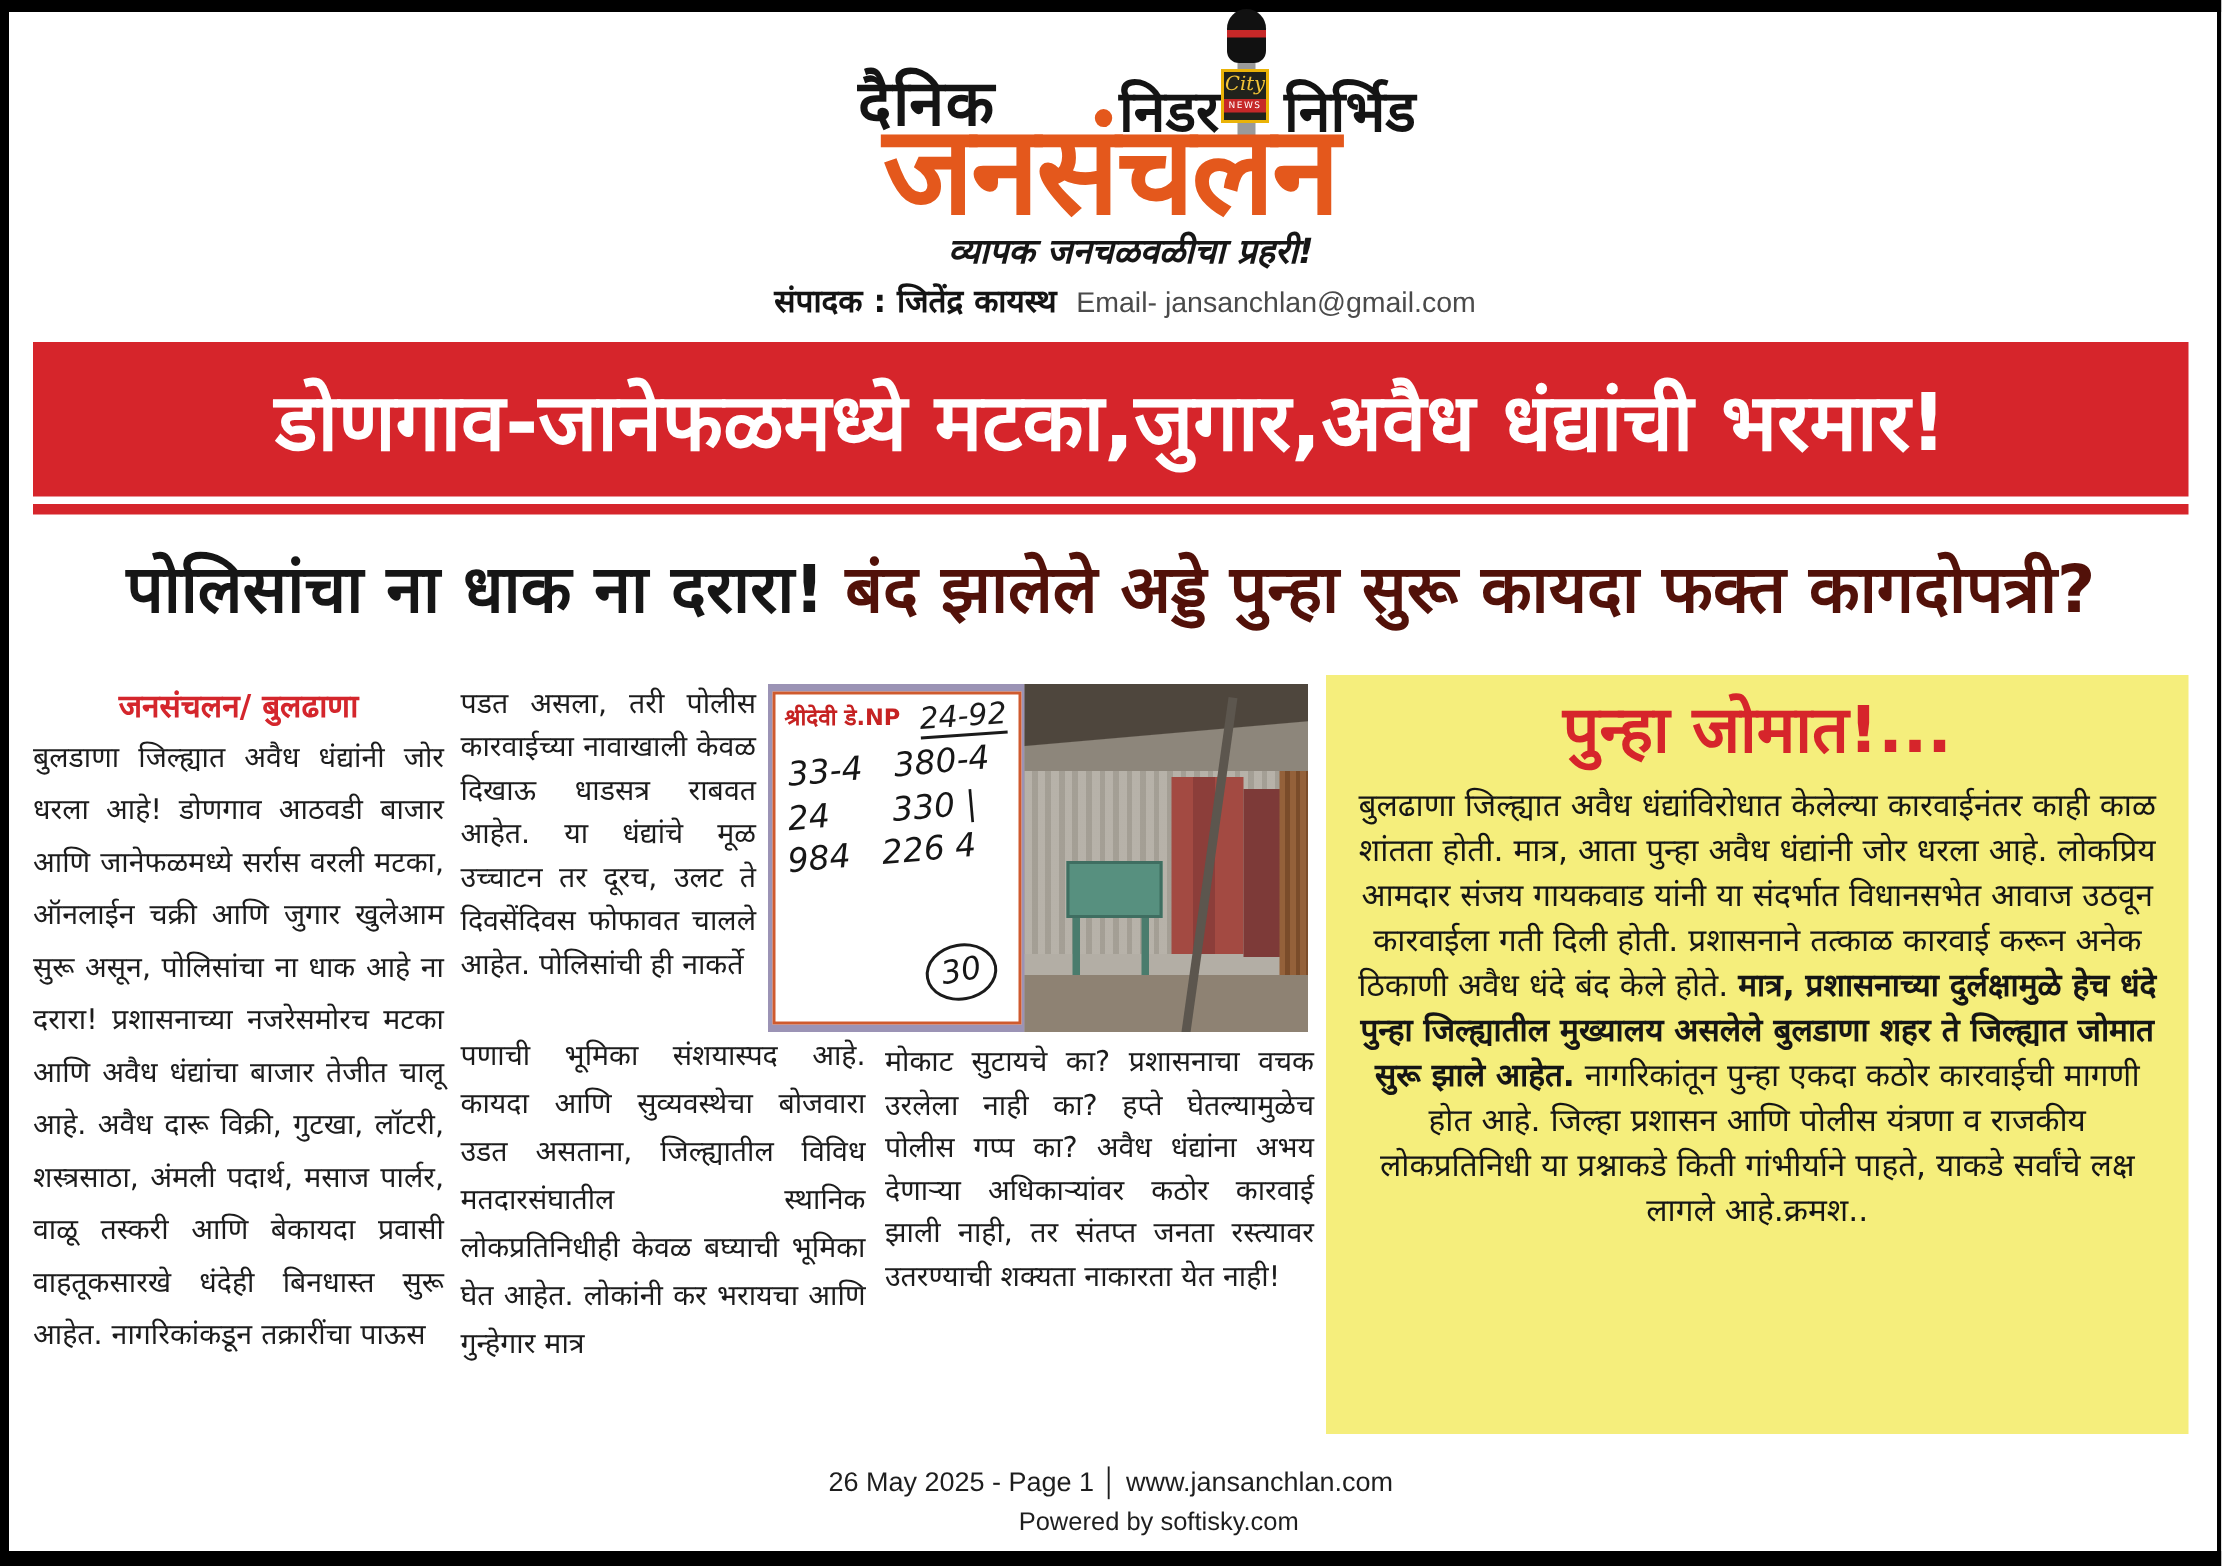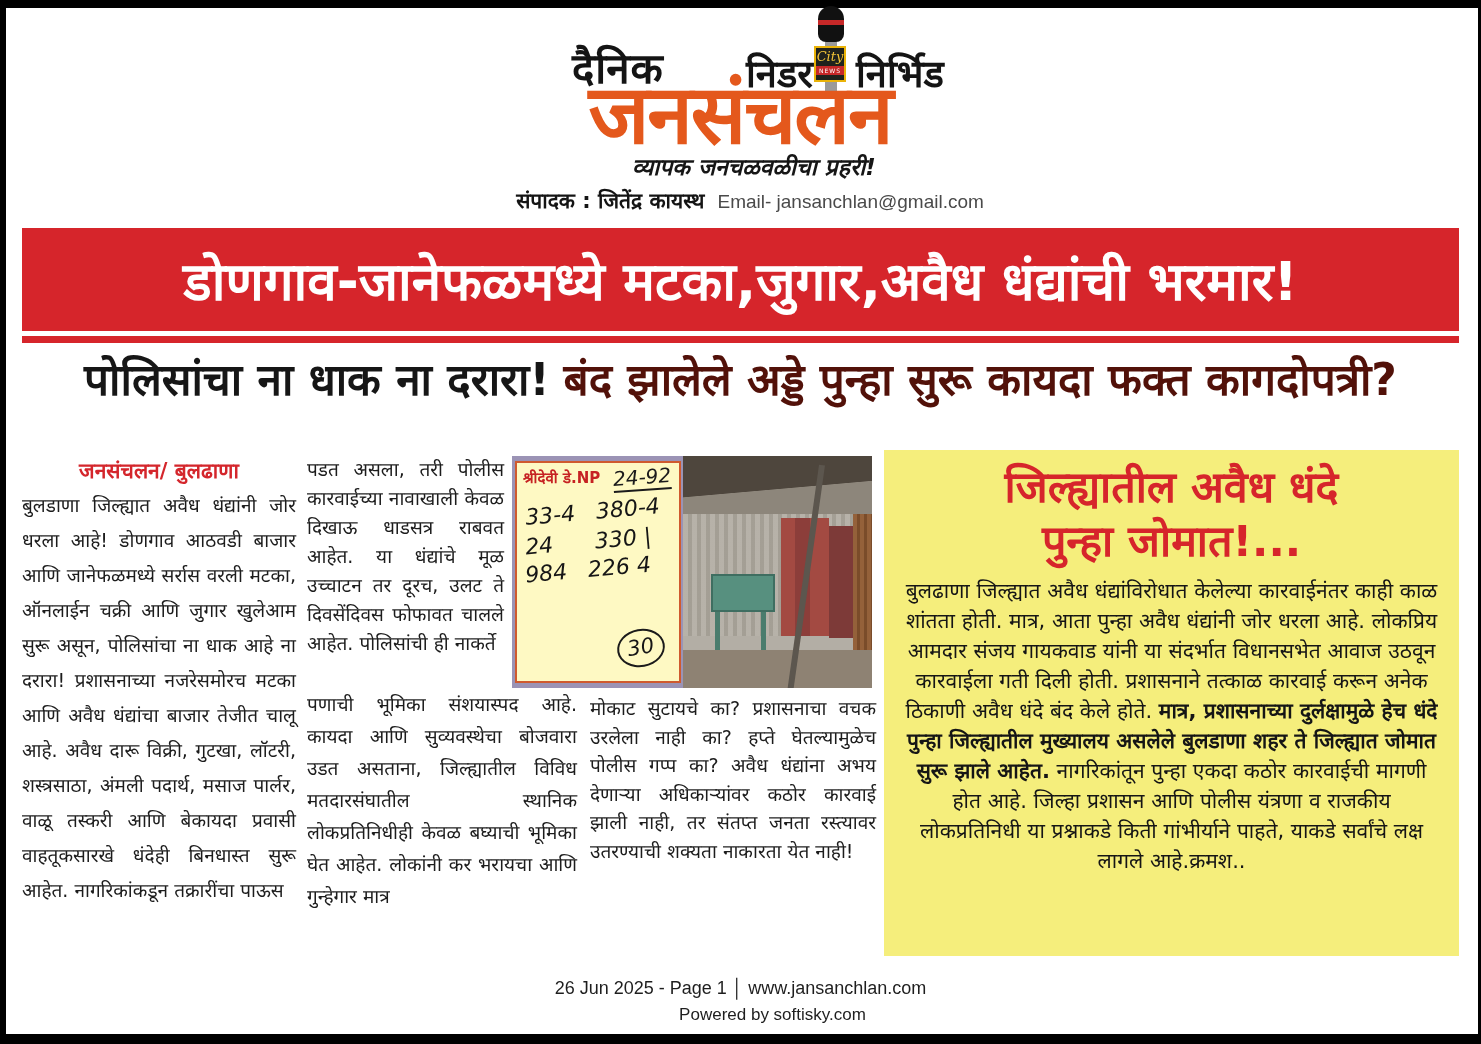--- a/index.html
+++ b/index.html
@@ -31,35 +31,35 @@
         font-family:"DejaVu Serif",serif;}
   #mic-badge .news{display:block;background:#c62828;color:#fff;font-size:6px;line-height:9px;
         letter-spacing:1px;}
   
   #banner{left:22px;top:228px;width:1437px;height:103px;background:#d6252b;}
   #banner-text{position:absolute;left:0;top:0;width:100%;height:100%;display:flex;
         align-items:center;justify-content:center;color:#ffffff;font-weight:bold;font-size:53px;
         white-space:nowrap;}
   #banner-underline{left:22px;top:336px;width:1437px;height:7px;background:#d6252b;}
   
-  #subheadline{left:24px;top:348px;width:1433px;height:86px;display:flex;align-items:flex-start;
+  #subheadline{left:24px;top:348px;width:1433px;height:86px;display:flex;align-items:center;
         justify-content:center;font-weight:bold;font-size:44px;white-space:nowrap;}
   #subheadline .black-part{color:#161616;}
   #subheadline .maroon-part{color:#521109;margin-left:14px;}
   
   .bodytext{font-size:19px;color:#1c1c1c;text-align:justify;}
   #dateline{left:22px;top:456px;width:274px;text-align:center;color:#d4262c;
         font-weight:bold;font-size:21px;}
   #col1{left:22px;top:488px;width:274px;line-height:35px;}
   #col2a{left:307px;top:455px;width:197px;line-height:29px;}
   #col2b{left:307px;top:688px;width:270px;line-height:32px;}
   #col3{left:590px;top:694px;width:286px;line-height:28.5px;}
   
   #photo{left:512px;top:456px;width:360px;height:232px;background:#9b93b5;overflow:hidden;}
-  #chit{position:absolute;left:3px;top:5px;width:166px;height:222px;background:#fef9c3;
+  #chit{position:absolute;left:3px;top:5px;width:166px;height:222px;background:#ffffff;
         border:2px solid #cf5a2e;box-sizing:border-box;}
   #chit-header{position:absolute;left:6px;top:4px;font-size:15px;font-weight:bold;color:#c62222;}
   #chit-date{position:absolute;right:8px;top:2px;font-size:20px;color:#1b1b1b;font-style:italic;
         border-bottom:2px solid #1b1b1b;transform:rotate(-4deg);}
   .chit-row{position:absolute;left:8px;font-size:22px;color:#161616;font-style:italic;
         transform:rotate(-5deg);white-space:pre;}
   #chit-circle{position:absolute;right:14px;bottom:14px;width:44px;height:34px;border:2px solid #1b1b1b;
         border-radius:50%;text-align:center;line-height:32px;font-size:21px;font-style:italic;
         color:#161616;transform:rotate(-10deg);}
   #shack{position:absolute;left:171px;top:0;width:189px;height:232px;background:#b3aea5;}
@@ -157,26 +157,25 @@
       <div id="shack-floor"></div>
       <div id="shack-table-leg1"></div>
       <div id="shack-table-leg2"></div>
       <div id="shack-table"></div>
       <div id="shack-pole"></div>
     </div>
   </div>
 
   <div class="abs" id="ybox">
     <div id="ybox-title">
-      <div>जिल्ह्यातील अवैध धंदे</div>
       <div>पुन्हा जोमात!...</div>
     </div>
     <div id="ybox-body">
       <span>बुलढाणा जिल्ह्यात अवैध धंद्यांविरोधात केलेल्या कारवाईनंतर काही काळ शांतता होती. मात्र, आता पुन्हा अवैध धंद्यांनी जोर धरला आहे. लोकप्रिय आमदार संजय गायकवाड यांनी या संदर्भात विधानसभेत आवाज उठवून कारवाईला गती दिली होती. प्रशासनाने तत्काळ कारवाई करून अनेक ठिकाणी अवैध धंदे बंद केले होते.</span>
       <span class="lead-bold">मात्र, प्रशासनाच्या दुर्लक्षामुळे हेच धंदे पुन्हा जिल्ह्यातील मुख्यालय असलेले बुलडाणा शहर ते जिल्ह्यात जोमात सुरू झाले आहेत.</span>
       <span> नागरिकांतून पुन्हा एकदा कठोर कारवाईची मागणी होत आहे. जिल्हा प्रशासन आणि पोलीस यंत्रणा व राजकीय लोकप्रतिनिधी या प्रश्नाकडे किती गांभीर्याने पाहते, याकडे सर्वांचे लक्ष लागले आहे.क्रमश..</span>
     </div>
   </div>
 
-  <div class="abs" id="footer1">26 Jun 2025 - Page 1 │ www.jansanchlan.com</div>
+  <div class="abs" id="footer1">26 May 2025 - Page 1 │ www.jansanchlan.com</div>
   <div class="abs" id="footer2">Powered by softisky.com</div>
 
 </div>
 
 </body></html>

